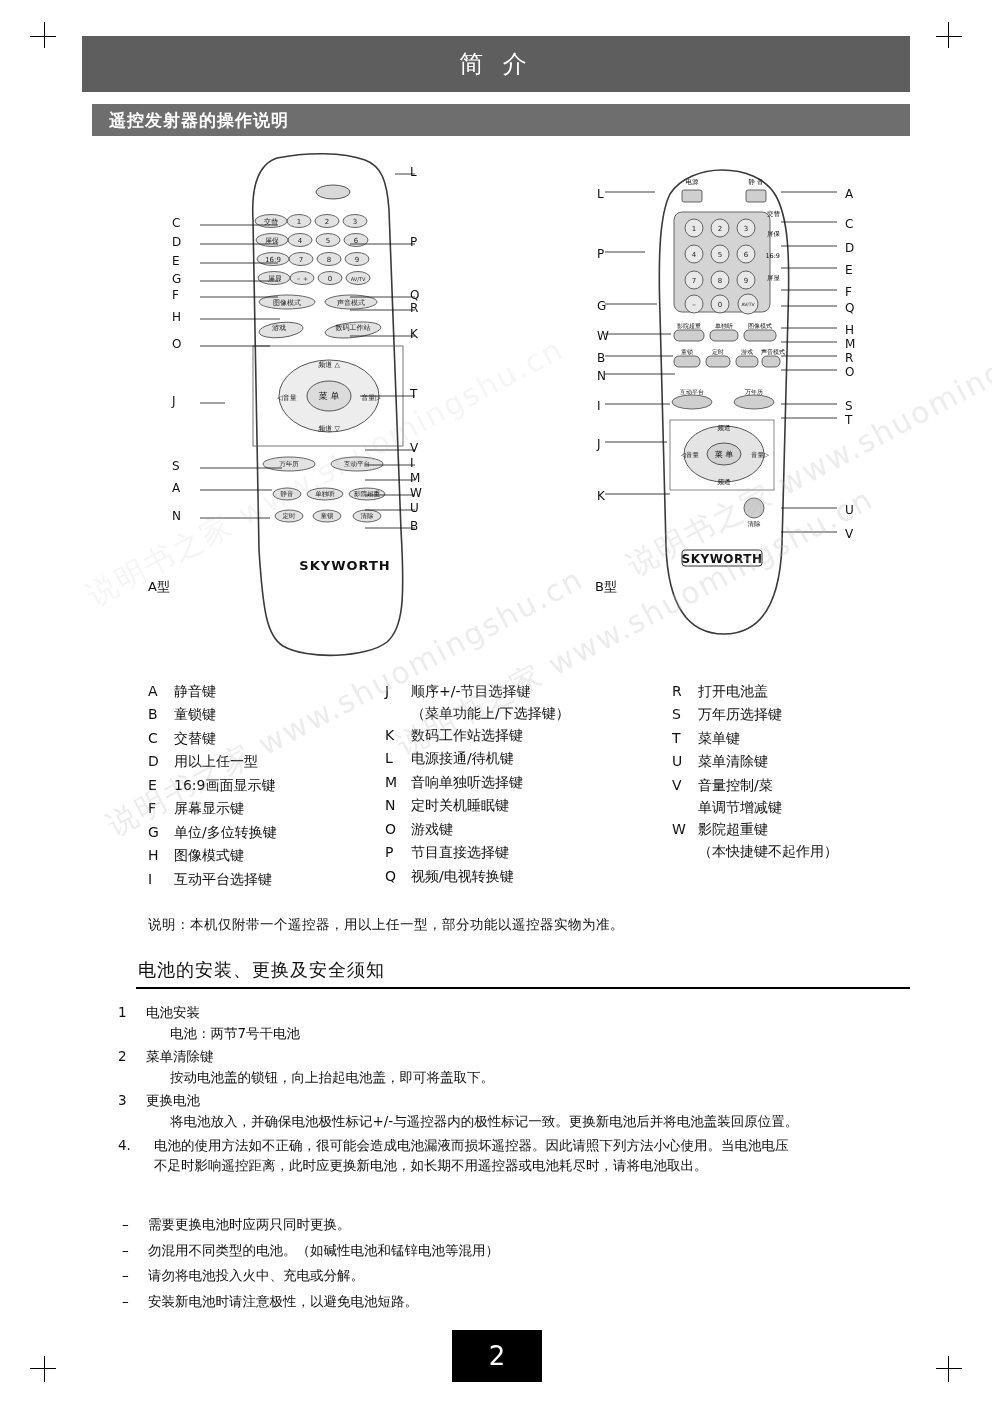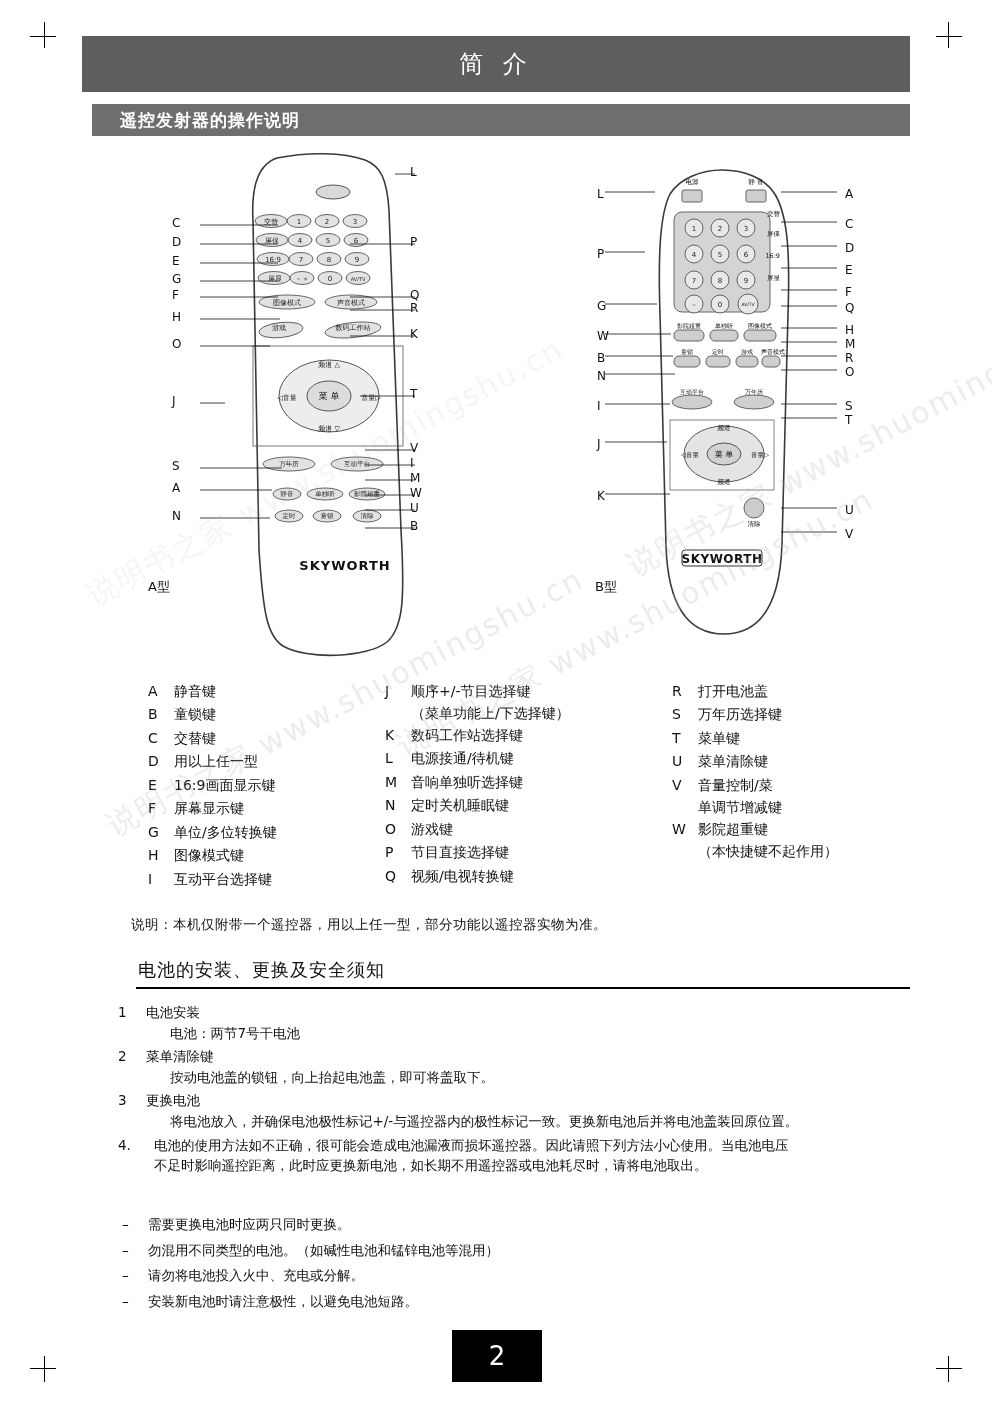--- a/index.html
+++ b/index.html
@@ -19,41 +19,41 @@
   .title-bar{
     position:absolute;left:82px;top:36px;width:828px;height:56px;
     background:#5e5e5e;color:#fff;display:flex;align-items:center;justify-content:center;
   }
   .title-bar span{font-size:24px;letter-spacing:6px;font-weight:normal;}
 
   .section-bar{
     position:absolute;left:92px;top:104px;width:818px;height:32px;
     background:#6e6e6e;color:#fff;display:flex;align-items:center;
   }
-  .section-bar span{font-size:17px;font-weight:bold;padding-left:28px;letter-spacing:1px;}
+  .section-bar span{font-size:17px;font-weight:bold;padding-left:17px;letter-spacing:1px;}
 
   
   .remote-area{position:absolute;left:0;top:146px;width:992px;height:530px;}
 
   svg.rem{position:absolute;}
 
   .lbl{position:absolute;font-size:12px;color:#111;}
 
   .modelname{position:absolute;font-size:13px;}
 
   
   .legend{position:absolute;left:0;top:676px;width:992px;height:210px;font-size:14px;}
   .legend .col{position:absolute;}
   .legend .row{display:flex;margin-bottom:5px;line-height:1.32;}
   .legend .key{width:26px;flex:0 0 26px;text-align:left;}
   .legend .txt{white-space:nowrap;}
   .legend .sub{padding-left:26px;white-space:nowrap;line-height:1.25;}
 
   .note{
-    position:absolute;left:131px;top:916px;font-size:13.5px;letter-spacing:0.5px;
+    position:absolute;left:148px;top:916px;font-size:13.5px;letter-spacing:0.5px;
   }
 
   .bat-title{position:absolute;left:138px;top:958px;font-size:18px;letter-spacing:1px;}
   .bat-rule{position:absolute;left:136px;top:987px;width:774px;height:2px;background:#000;}
 
   .steps{position:absolute;left:118px;top:1002px;width:790px;font-size:13.5px;line-height:1.55;}
   .step{display:flex;margin-bottom:2px;}
   .step .num{width:28px;flex:0 0 28px;text-align:left;}
   .step .body{flex:1;}
   .step .body .sub{padding-left:24px;}

